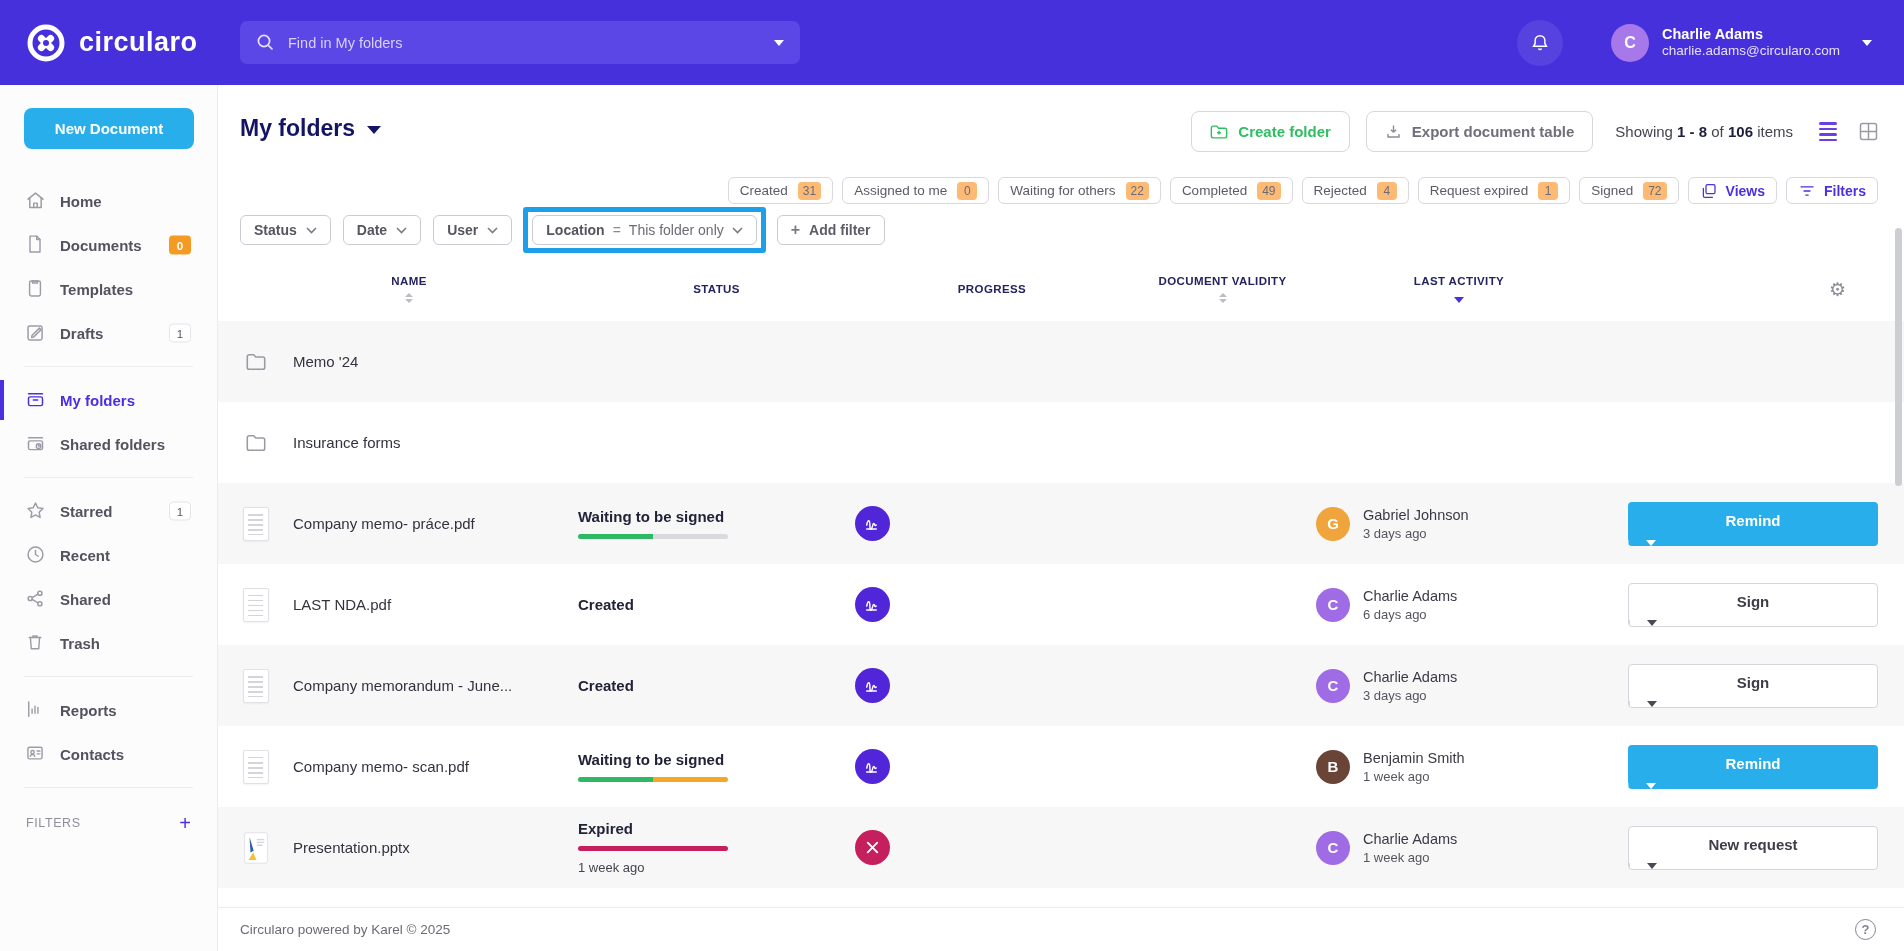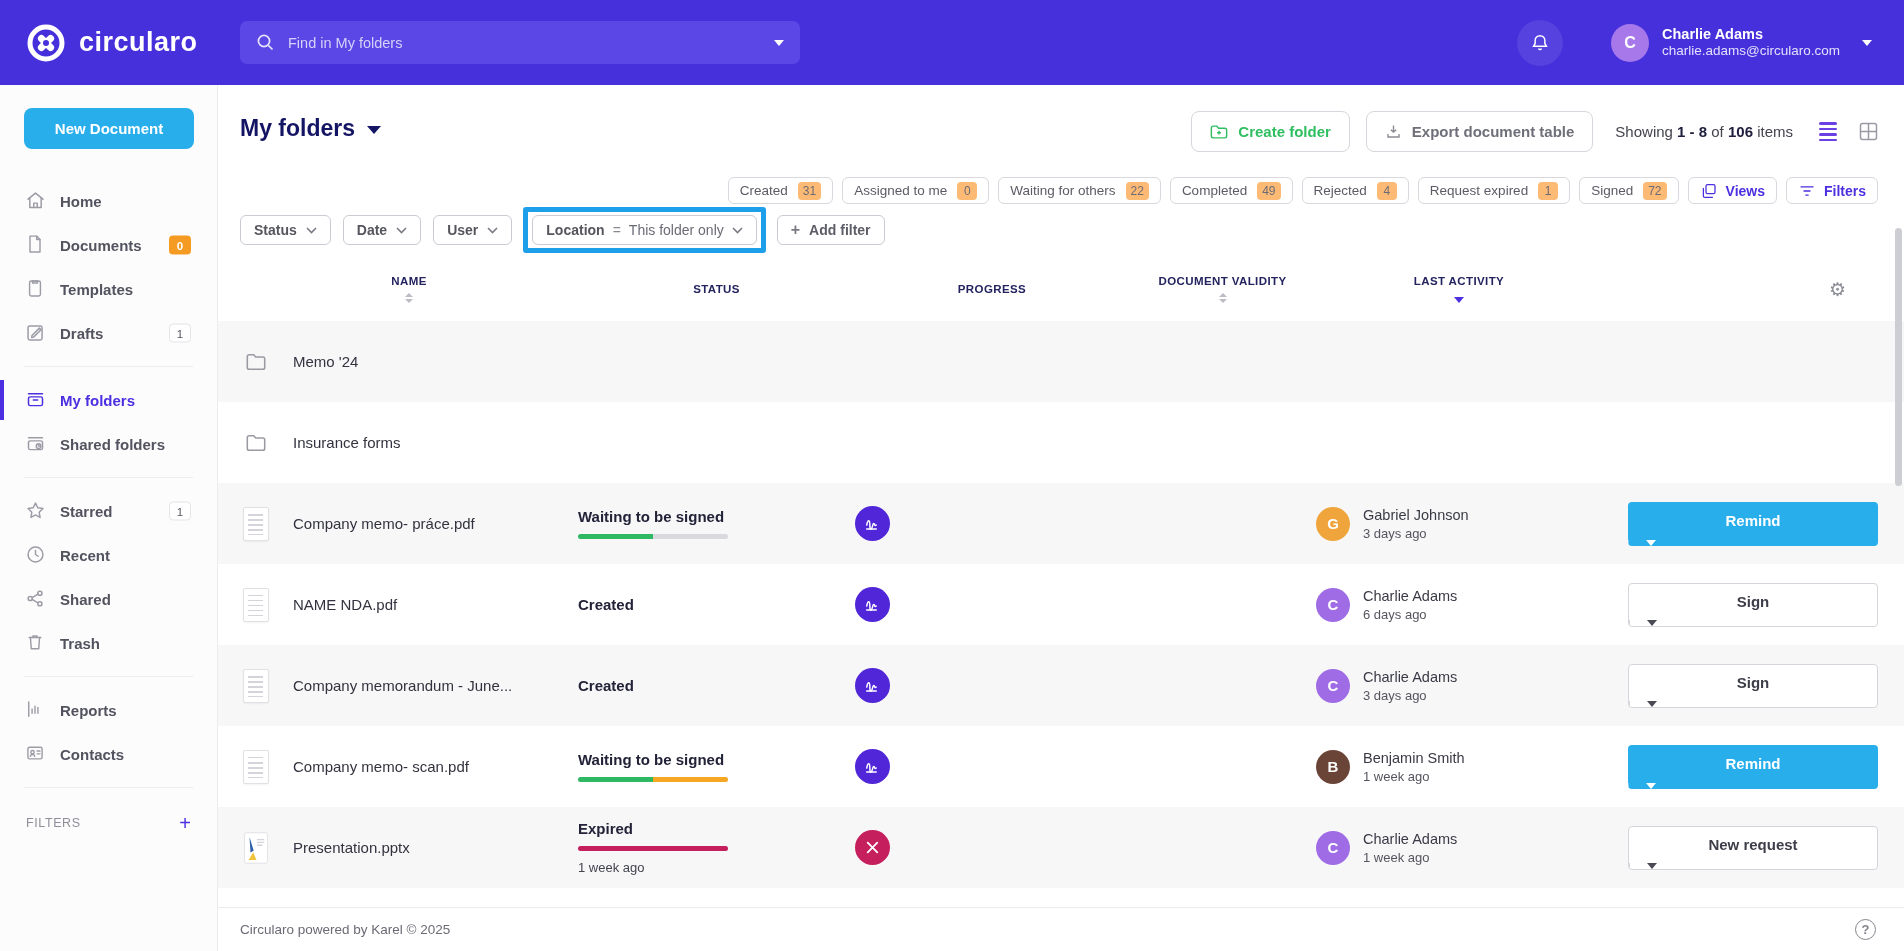--- a/index.html
+++ b/index.html
@@ -556,21 +556,21 @@
           </div>
         </div>
       </div>
       <div class="trow tgrid">
         <div class="name-cell">
           <span class="icon-box">
             <div class="doc-thumb">
               <div class="lines"></div>
             </div>
           </span>
-          <span class="fname">NAME NDA.pdf</span>
+          <span class="fname">LAST NDA.pdf</span>
         </div>
         <div class="status-cell">
           <div class="status-label">Created</div>
         </div>
         <div>
           <div class="picon signature">
             <svg width="19" height="19" viewBox="0 0 18 18" fill="none" stroke="#fff" stroke-width="1.4" stroke-linecap="round">
                    <path d="M3.5 10.5c1.1-5.6 3-5.6 3 0s1.5 5 2.9-.4c.4-1.4 1.3-1.5 1.6 0 .2 1 .9 1 1.5.4"></path>
                    <path d="M3.5 14.2h9" stroke-width="1.5"></path>
             </svg>

